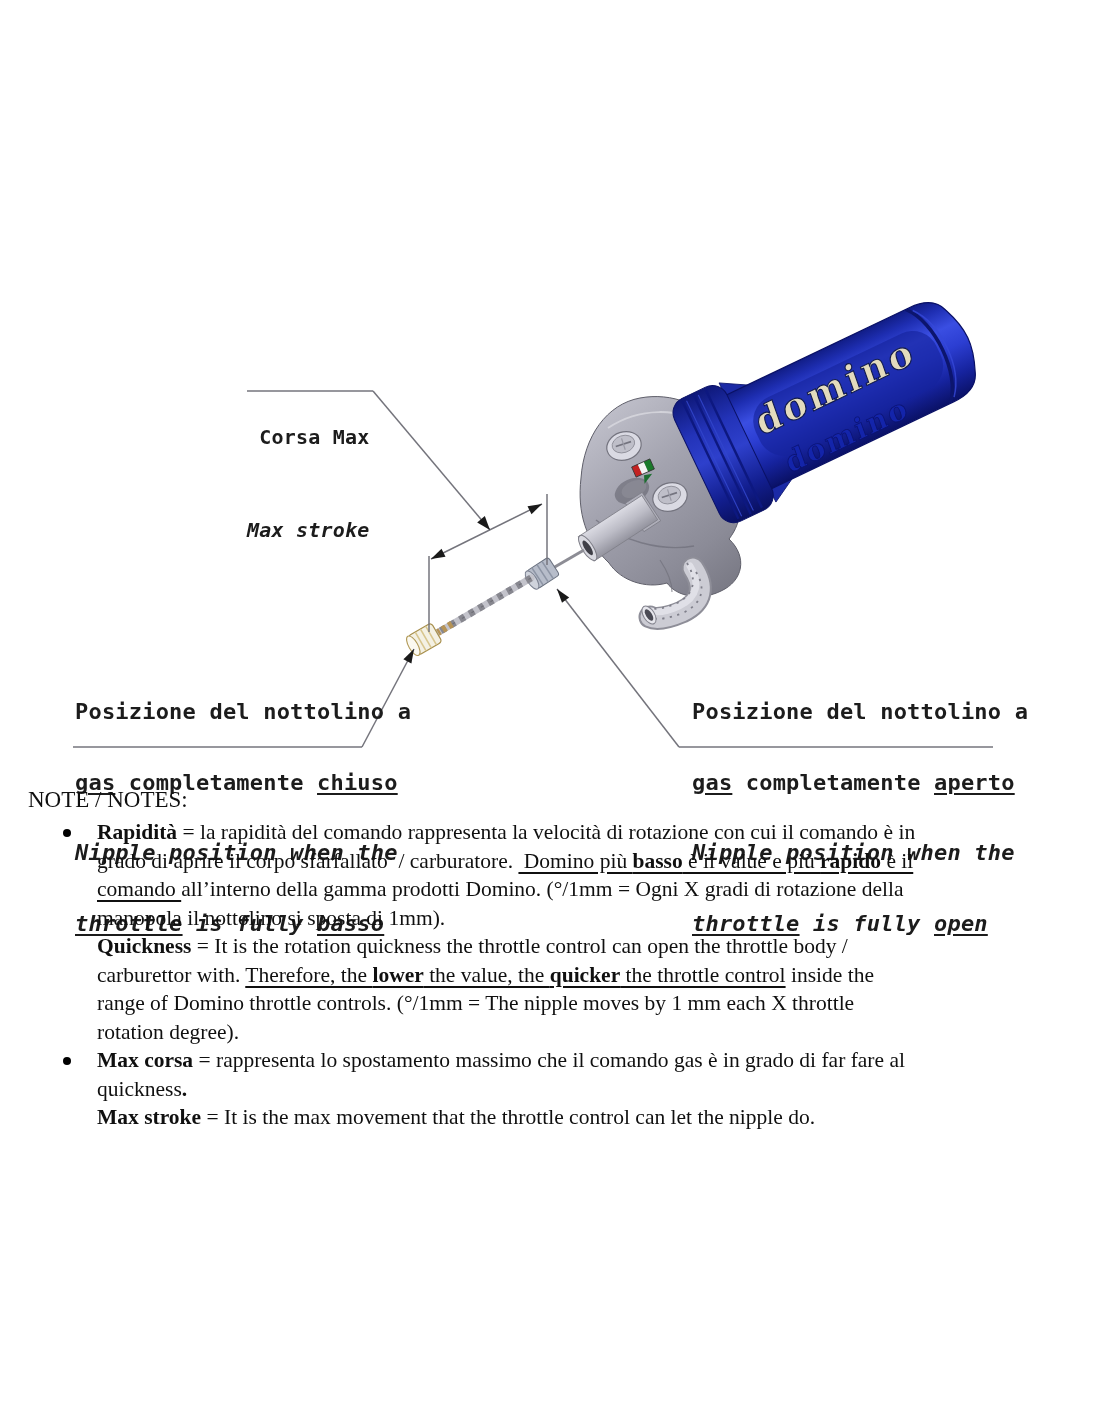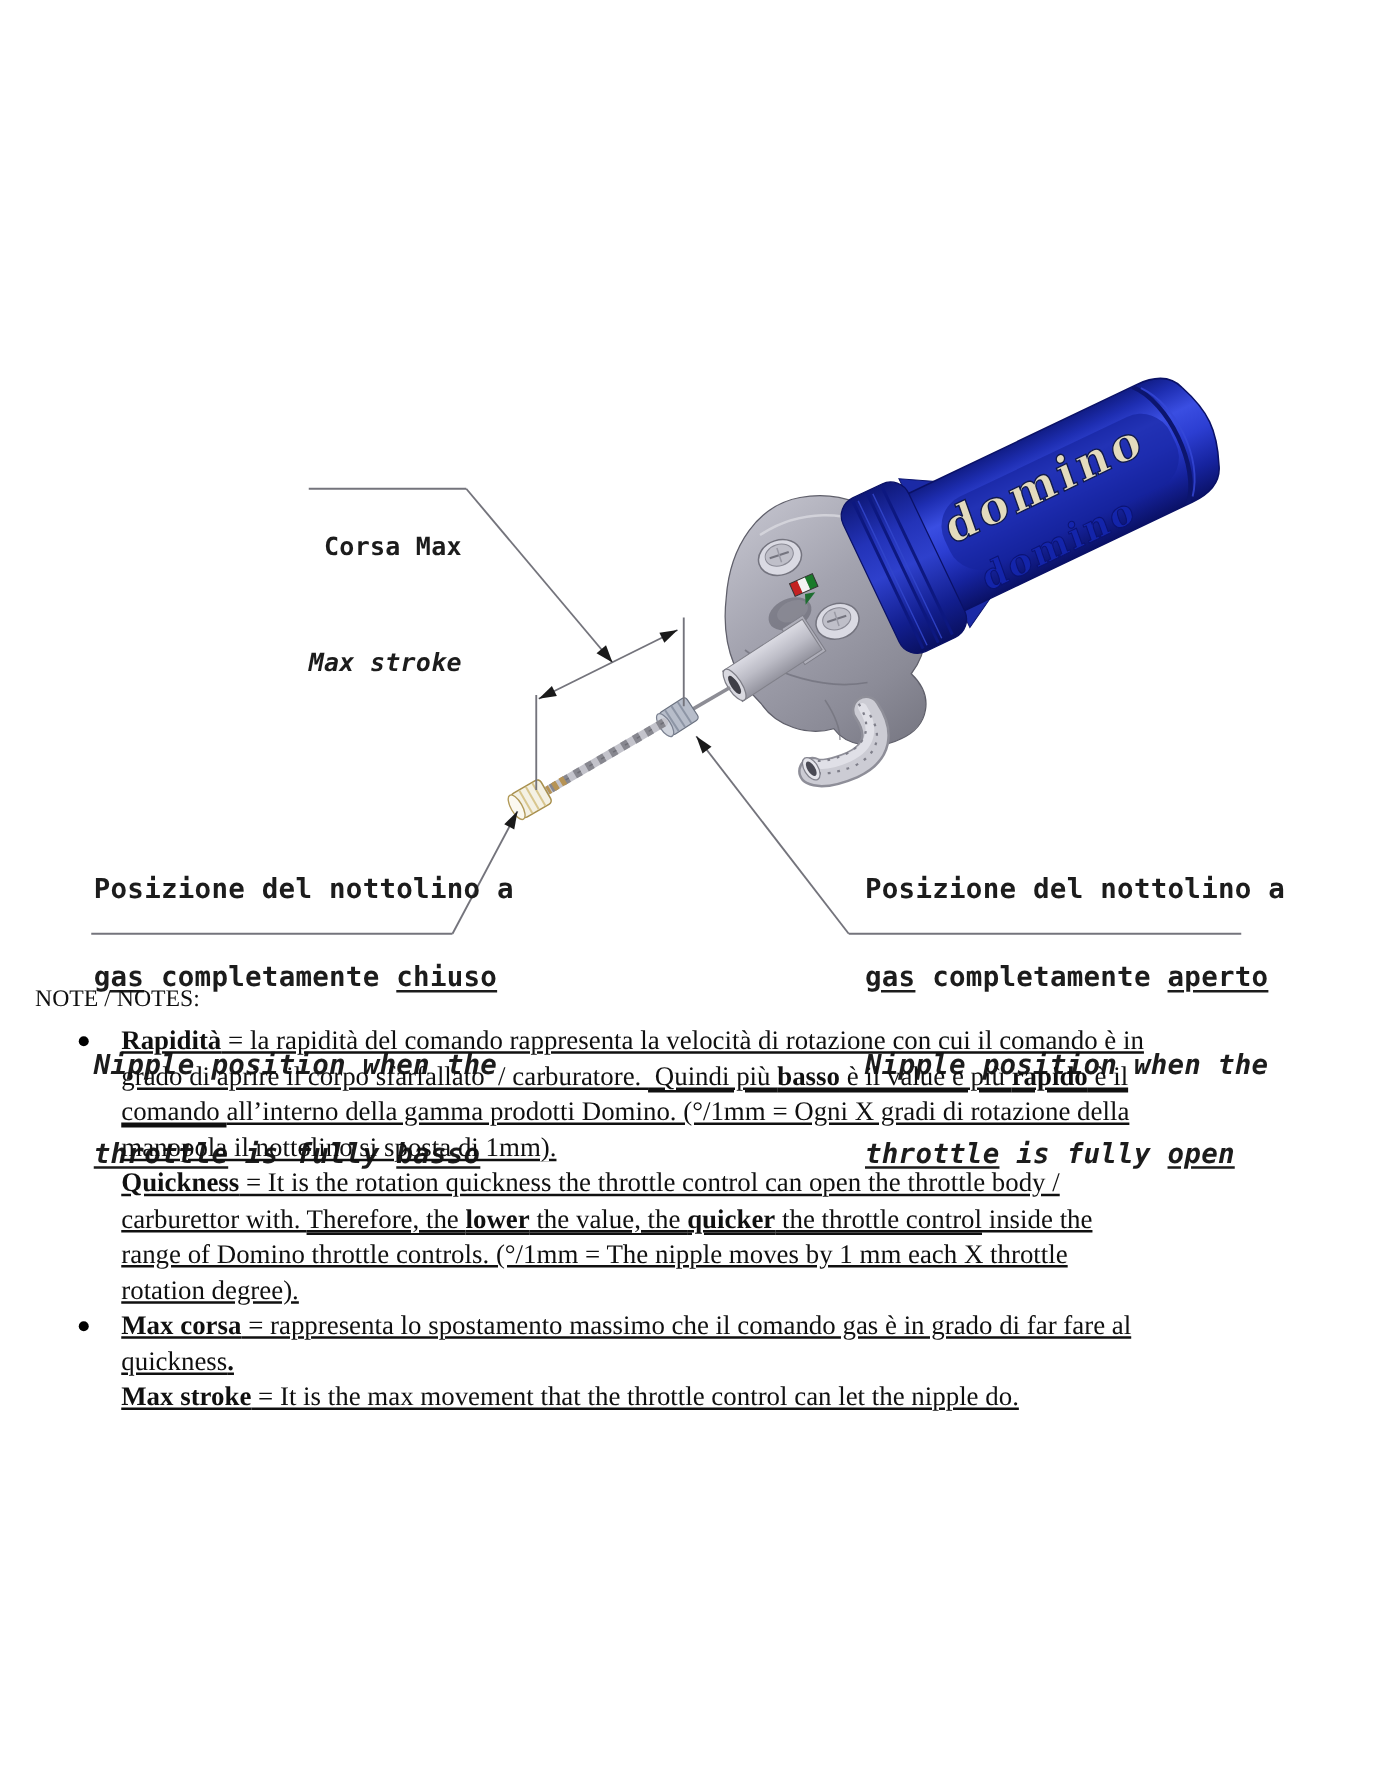--- a/index.html
+++ b/index.html
@@ -11,22 +11,22 @@
   
   .callout{position:absolute;font-family:"DejaVu Sans Mono","Liberation Mono",monospace;
            font-weight:700;font-size:22px;line-height:23.5px;color:#1c1c1c;
            letter-spacing:.2px;white-space:pre;}
   .callout .it{font-style:italic;}
   .callout .u{text-decoration:underline;text-underline-offset:3px;text-decoration-thickness:1.6px;}
   #stroke-callout{font-size:20px;line-height:31px;text-align:right;}
 
   
   .notes{position:absolute;left:28px;top:786px;width:1050px;color:#101010;}
-  .notes-heading{font-size:19px;line-height:28px;margin:0 0 4px 0;}
-  .bullet-item{display:flex;align-items:flex-start;text-decoration:underline;}
+  .notes-heading{font-size:23px;line-height:28px;margin:0 0 4px 0;}
+  .bullet-item{display:flex;align-items:flex-start;}
   .bullet-dot{flex:0 0 8px;width:8px;height:8px;border-radius:50%;background:#000;
               margin:11px 26px 0 35px;}
   .bullet-lines{flex:1;}
   .line{font-size:21.5px;line-height:28.5px;white-space:pre;}
   .b{font-weight:700;}
   .u{text-decoration:underline;text-underline-offset:3.5px;text-decoration-thickness:1.8px;}
 </style>
 </head>
 <body>
 
@@ -197,21 +197,21 @@
     </div>
   </div>
 
   <div class="notes">
     <div class="notes-heading">NOTE / NOTES:</div>
 
     <div class="bullet-item">
       <div class="bullet-dot"></div>
       <div class="bullet-lines">
         <div class="line"><span class="b">Rapidità</span><span> = la rapidità del comando rappresenta la velocità di rotazione con cui il comando è in</span></div>
-        <div class="line"><span>grado di aprire il corpo sfarfallato  / carburatore. </span><span class="u"><span> Quindi più </span><span class="b">basso</span><span> è il value e più </span><span class="b">rapido</span><span> è il</span></span></div>
+        <div class="line"><span>grado di aprire il corpo sfarfallato  / carburatore. </span><span class="u"><span> Domino più </span><span class="b">basso</span><span> è il value e più </span><span class="b">rapido</span><span> è il</span></span></div>
         <div class="line"><span class="u">comando </span><span>all’interno della gamma prodotti Domino. (°/1mm = Ogni X gradi di rotazione della</span></div>
         <div class="line"><span>manopola il nottolino si sposta di 1mm).</span></div>
         <div class="line"><span class="b">Quickness</span><span> = It is the rotation quickness the throttle control can open the throttle body /</span></div>
         <div class="line"><span>carburettor with. </span><span class="u"><span>Therefore, the </span><span class="b">lower</span><span> the value, the </span><span class="b">quicker</span><span> the throttle control</span></span><span> inside the</span></div>
         <div class="line"><span>range of Domino throttle controls. (°/1mm = The nipple moves by 1 mm each X throttle</span></div>
         <div class="line"><span>rotation degree).</span></div>
       </div>
     </div>
 
     <div class="bullet-item">

